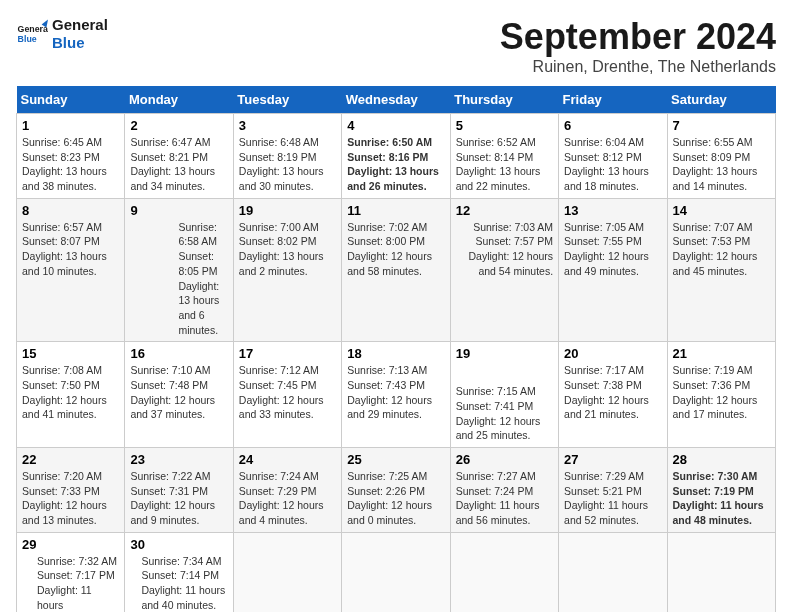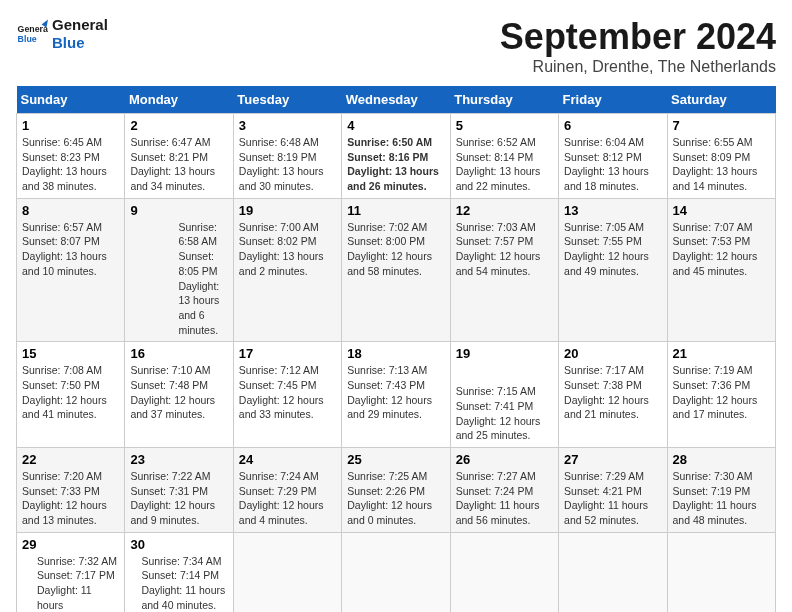--- a/index.html
+++ b/index.html
@@ -189,21 +189,21 @@
         </td>
         <td>
           <span class="day-num">11</span>
           <div class="day-detail" style="white-space: pre-line;">Sunrise: 7:02 AM
 Sunset: 8:00 PM
 Daylight: 12 hours
 and 58 minutes.</div>
         </td>
         <td>
           <span class="day-num">12</span>
-          <div class="day-detail" style="white-space: pre-line;">Sunrise: 7:03 AM
+          <div class="day-detail" style="white-space: pre-line; text-align: right;">Sunrise: 7:03 AM
 Sunset: 7:57 PM
 Daylight: 12 hours
 and 54 minutes.</div>
         </td>
         <td>
           <span class="day-num">13</span>
           <div class="day-detail" style="white-space: pre-line;">Sunrise: 7:05 AM
 Sunset: 7:55 PM
 Daylight: 12 hours
 and 49 minutes.</div>
@@ -299,27 +299,27 @@
         <td>
           <span class="day-num">26</span>
           <div class="day-detail" style="white-space: pre-line;">Sunrise: 7:27 AM
 Sunset: 7:24 PM
 Daylight: 11 hours
 and 56 minutes.</div>
         </td>
         <td>
           <span class="day-num">27</span>
           <div class="day-detail" style="white-space: pre-line;">Sunrise: 7:29 AM
-Sunset: 4:21 PM
+Sunset: 5:21 PM
 Daylight: 11 hours
 and 52 minutes.</div>
         </td>
         <td>
           <span class="day-num">28</span>
-          <div class="day-detail" style="white-space: pre-line;">Sunrise: 7:30 AM
+          <div class="day-detail" style="white-space: pre-line; font-weight: bold;">Sunrise: 7:30 AM
 Sunset: 7:19 PM
 Daylight: 11 hours
 and 48 minutes.</div>
         </td>
       </tr>
       <tr class="last-row">
         <td>
           <span class="day-num">29</span>
           <div class="day-detail" style="white-space: pre-line; margin-left: 15px;">Sunrise: 7:32 AM
 Sunset: 7:17 PM

